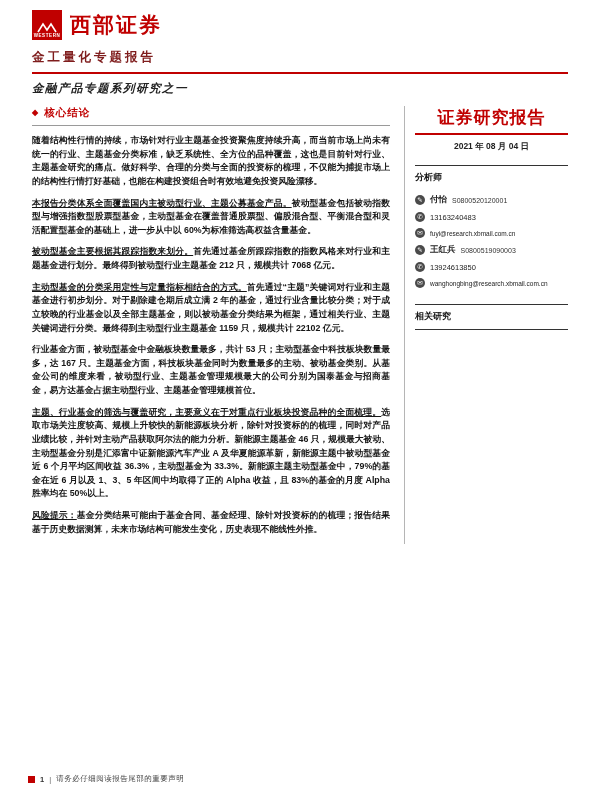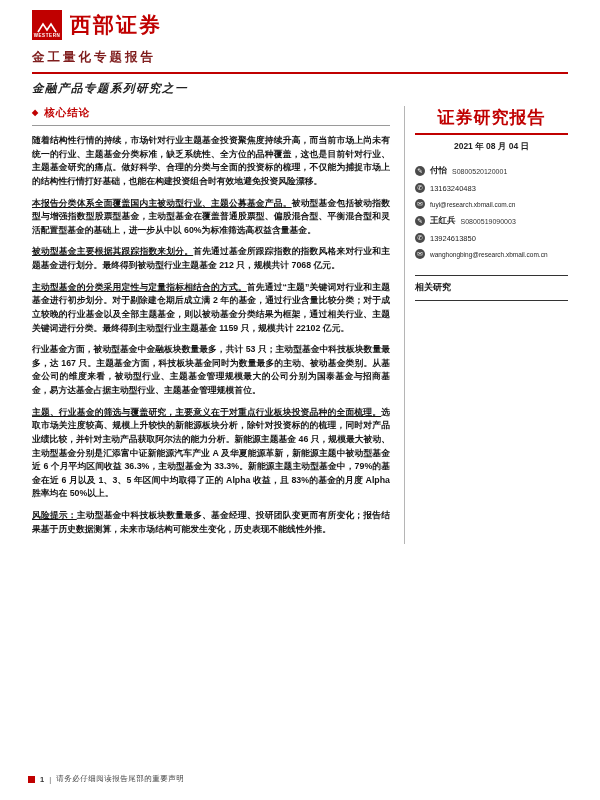--- a/index.html
+++ b/index.html
@@ -150,27 +150,28 @@
       <p class="para"><span class="lead">本报告分类体系全面覆盖国内主被动型行业、主题公募基金产品。</span><span>被动型基金包括被动指数型与增强指数型股票型基金，主动型基金在覆盖普通股票型、偏股混合型、平衡混合型和灵活配置型基金的基础上，进一步从中以 60%为标准筛选高权益含量基金。</span></p>
 
       <p class="para"><span class="lead">被动型基金主要根据其跟踪指数来划分。</span><span>首先通过基金所跟踪指数的指数风格来对行业和主题基金进行划分。最终得到被动型行业主题基金 212 只，规模共计 7068 亿元。</span></p>
 
       <p class="para"><span class="lead">主动型基金的分类采用定性与定量指标相结合的方式。</span><span>首先通过“主题”关键词对行业和主题基金进行初步划分。对于剔除建仓期后成立满 2 年的基金，通过行业含量比较分类；对于成立较晚的行业基金以及全部主题基金，则以被动基金分类结果为框架，通过相关行业、主题关键词进行分类。最终得到主动型行业主题基金 1159 只，规模共计 22102 亿元。</span></p>
 
       <p class="para"><span class="lead"></span><span>行业基金方面，被动型基金中金融板块数量最多，共计 53 只；主动型基金中科技板块数量最多，达 167 只。主题基金方面，科技板块基金同时为数量最多的主动、被动基金类别。从基金公司的维度来看，被动型行业、主题基金管理规模最大的公司分别为国泰基金与招商基金，易方达基金占据主动型行业、主题基金管理规模首位。</span></p>
 
       <p class="para"><span class="lead">主题、行业基金的筛选与覆盖研究，主要意义在于对重点行业板块投资品种的全面梳理。</span><span>选取市场关注度较高、规模上升较快的新能源板块分析，除针对投资标的的梳理，同时对产品业绩比较，并针对主动产品获取阿尔法的能力分析。新能源主题基金 46 只，规模最大被动、主动型基金分别是汇添富中证新能源汽车产业 A 及华夏能源革新，新能源主题中被动型基金近 6 个月平均区间收益 36.3%，主动型基金为 33.3%。新能源主题主动型基金中，79%的基金在近 6 月以及 1、3、5 年区间中均取得了正的 Alpha 收益，且 83%的基金的月度 Alpha 胜率均在 50%以上。</span></p>
 
-      <p class="para"><span class="lead">风险提示：</span><span>主动型基金中科技板块数量最多、基金经理、投研团队变更而有所变化；报告结果基于历史数据测算，未来市场结构可能发生变化，历史表现不能线性外推。</span></p>
+      <p class="para"><span class="lead">风险提示：</span><span>基金分类结果可能由于基金合同、基金经理、除针对投资标的的梳理；报告结果基于历史数据测算，未来市场结构可能发生变化，历史表现不能线性外推。</span></p>
     </main>
 
     <aside class="side-col">
       <div class="report-label">证券研究报告</div>
       <div class="side-date">2021 年 08 月 04 日</div>
 
+      <div class="analyst-head">分析师</div>
 
       <div class="analyst-block">
         <div class="side-row">
           <span class="cicon">✎</span>
           <span class="name">付怡</span>
           <span class="cert">S0800520120001</span>
         </div>
         <div class="side-row">
           <span class="cicon">✆</span>
           <span>13163240483</span>

